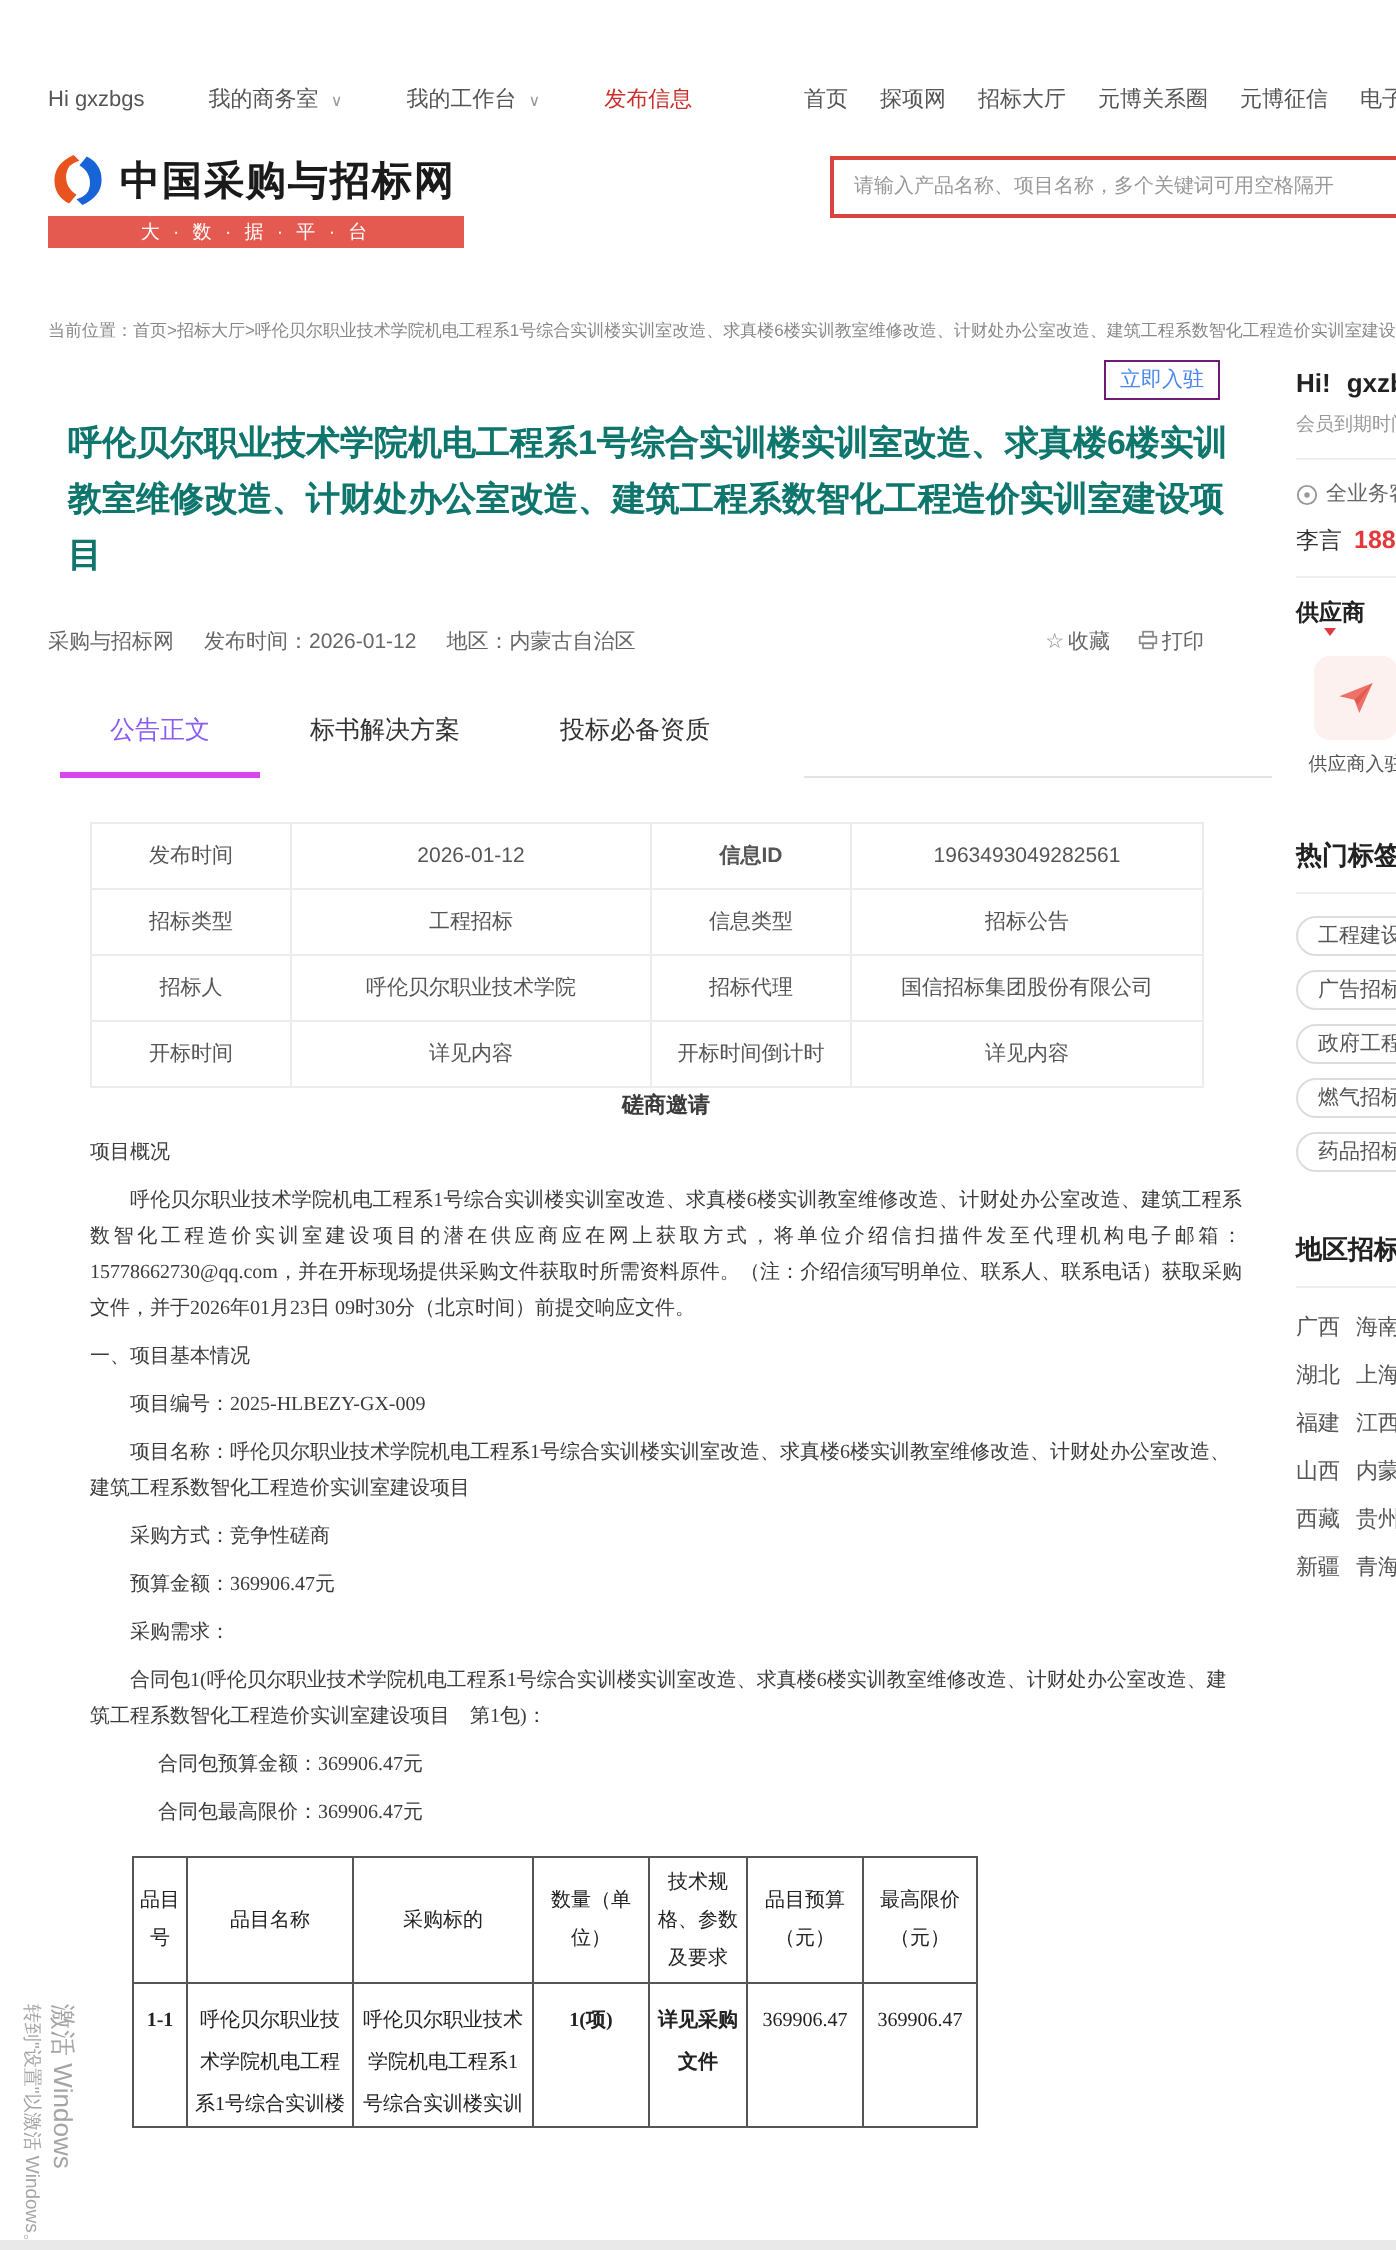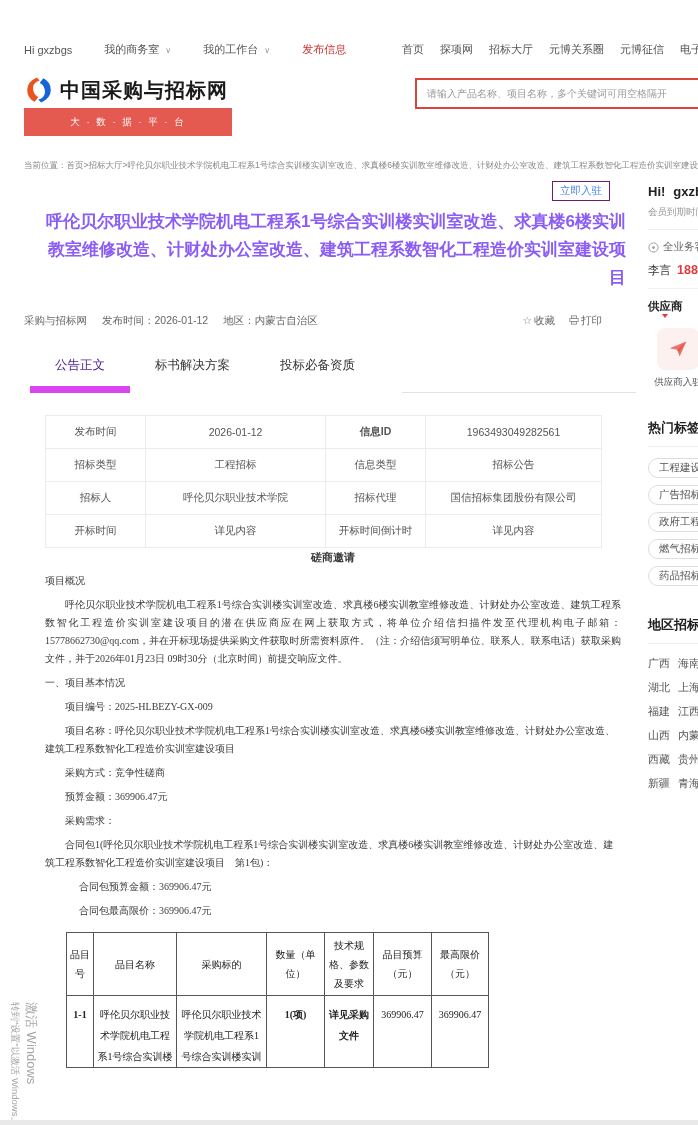--- a/index.html
+++ b/index.html
@@ -14,48 +14,48 @@
   .topnav a, .nav-item { color:#555; cursor:pointer; }
   .nav-item.red { color:#c9302c; }
   .caret { font-size:8px; color:#999; margin-left:3px; }
 
   
   .header { position:relative; height:70px; margin-top:16px; }
   .logo { position:absolute; left:24px; top:0; width:210px; }
   .logo-top { display:flex; align-items:center; gap:6px; }
   .logo-icon { width:30px; height:28px; flex:none; }
   .logo-title { font-size:20px; font-weight:bold; color:#1a1a1a; letter-spacing:1px; white-space:nowrap; }
-  .logo-banner { margin-top:4px; height:28px; background:#e45a50; color:#fff; font-size:9.5px;
+  .logo-banner { margin-top:4px; height:16px; background:#e45a50; color:#fff; font-size:9.5px;
                  display:flex; align-items:center; justify-content:center; letter-spacing:2px; width:208px; }
   .searchbox { position:absolute; left:415px; top:2px; width:300px; height:31px; border:2px solid #d9453c; background:#fff; }
   .searchbox input { border:0; outline:none; width:100%; height:100%; padding:0 10px; font-size:10px; color:#333;
                      font-family:"Liberation Sans","DejaVu Sans",sans-serif; }
   .searchbox input::placeholder { color:#999; }
 
   
   .breadcrumb { margin:14px 0 0 24px; font-size:8.5px; color:#888; white-space:nowrap; overflow:hidden; }
 
   
   .content-row { display:flex; margin-top:8px; padding-left:24px; align-items:flex-start; }
   .main { width:612px; flex:none; }
   .sidebar { width:170px; flex:none; margin-left:12px; padding-top:4px; }
 
   
   .join-row { text-align:right; padding-right:26px; height:20px; }
   .join-btn { display:inline-block; border:1px solid #701a75; color:#4a86f0; font-size:10.5px;
               padding:2px 7px; background:#fff; cursor:pointer; }
-  .title { margin:8px 10px 0; font-size:17px; line-height:28px; font-weight:bold; color:#8b5cf6; text-align:right; }
+  .title { margin:8px 10px 0; font-size:17px; line-height:28px; font-weight:bold; color:#0f766e; text-align:left; }
   .meta-row { display:flex; justify-content:space-between; margin-top:22px; font-size:10.5px; color:#666; padding-right:34px; }
   .meta-left { display:flex; gap:15px; }
   .meta-right { display:flex; gap:14px; color:#666; align-items:center; }
   .meta-right .ic { margin-right:2px; color:#888; }
 
   .tabs { position:relative; display:flex; margin-top:20px; padding-left:6px; font-size:12.5px; }
   .tab { padding:9px 25px 12px; color:#333; cursor:pointer; }
-  .tab.active { color:#4c1d95; border-bottom:7px solid #d946ef; }
+  .tab.active { color:#8b5cf6; border-bottom:3px solid #d946ef; }
   .tabs-line { position:absolute; left:378px; right:0; bottom:0; height:1px; background:#e3e3e3; }
 
   table.info-table { border-collapse:collapse; margin:22px 0 0 21px; width:556px; table-layout:fixed;
                      font-size:10.5px; color:#555; }
   table.info-table td { border:1px solid #ececec; height:33px; text-align:center; vertical-align:middle;
                         overflow:hidden; white-space:nowrap; }
   .c-l1 { width:100px; } .c-v1 { width:180px; } .c-l2 { width:100px;font-weight:bold; } .c-v2 { width:176px; }
 
   .article-body { margin:0 15px 0 21px; font-family:"Liberation Serif","DejaVu Serif",serif;
                   font-size:10px; color:#3b3b3b; line-height:18px; }

